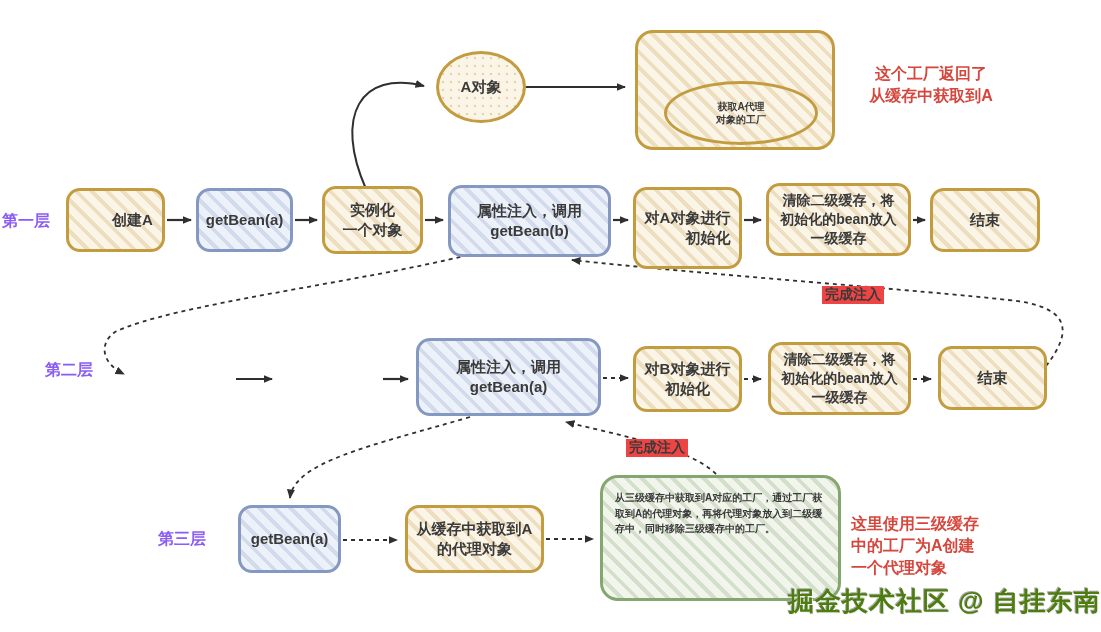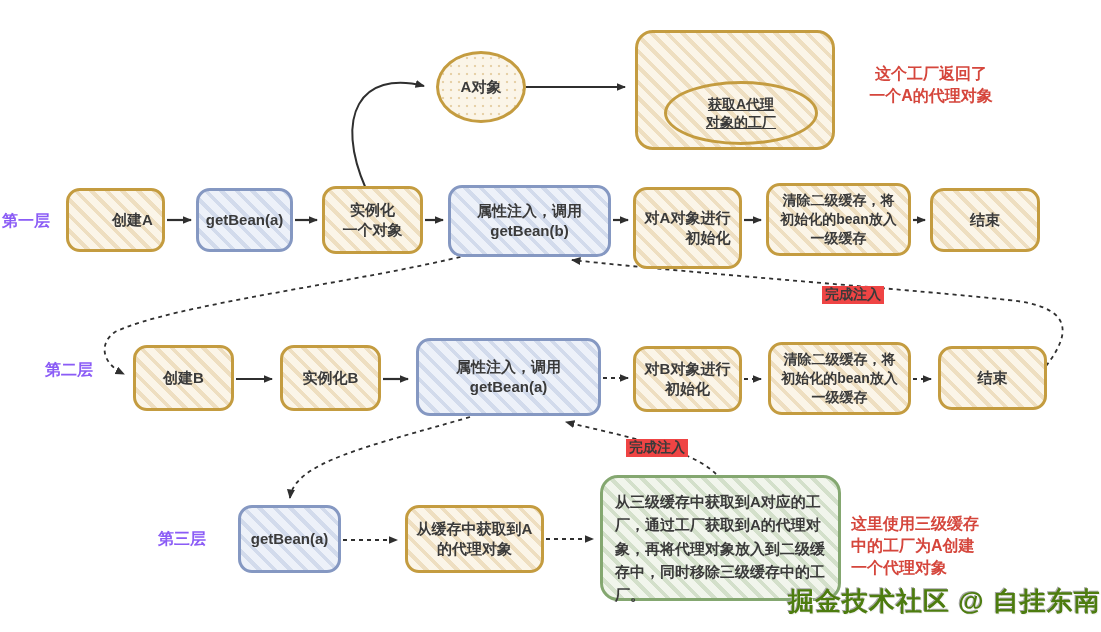--- a/index.html
+++ b/index.html
@@ -50,24 +50,24 @@
     border-radius:18px;box-sizing:border-box;
   }
   .cache-title{
     position:absolute;left:0;top:10px;width:100%;text-align:center;
     font-size:15px;font-weight:600;color:#3a3a3a;
   }
   .cache-ellipse{
     position:absolute;left:26px;top:48px;width:148px;height:58px;
     border:3px solid #C49C40;border-radius:50%;
     display:flex;align-items:center;justify-content:center;text-align:center;
-    font-size:14px;font-weight:600;color:#3a3a3a;line-height:1.3;white-space:pre-line;text-decoration:underline;
+    font-size:10px;font-weight:600;color:#3a3a3a;line-height:1.3;white-space:pre-line;
   }
   .green-text{
-    font-size:15px;line-height:1.55;text-align:left;padding:12px 12px;
+    font-size:10px;line-height:1.55;text-align:left;padding:12px 12px;
     align-items:flex-start;border-radius:18px;
   }
   #watermark{
     position:absolute;left:788px;top:584px;font-size:26px;font-weight:bold;
     color:#4d7c0f;letter-spacing:1px;white-space:nowrap;
     text-shadow:1px 1px 0 #f2f2f2,-1px -1px 0 #a8a8a8;
   }
 </style>
 </head>
 <body>
@@ -110,37 +110,35 @@
   <div class="layer-label" style="left:2px;top:211px;">第一层</div>
   <div class="layer-label" style="left:45px;top:360px;">第二层</div>
   <div class="layer-label" style="left:158px;top:529px;">第三层</div>
 
   <div class="node yellow circle" style="left:436px;top:51px;width:90px;height:72px;">A对象</div>
   <div class="cache-box yellow">
     <div class="cache-ellipse">获取A代理
 对象的工厂</div>
   </div>
   <div class="red-note" style="left:843px;top:63px;width:176px;text-align:center;">这个工厂返回了
-一个A的代理对象</div>
+从缓存中获取到A</div>
 
   <div class="node yellow" style="left:66px;top:188px;width:99px;height:64px;padding-left:40px;">创建A</div>
   <div class="node blue" style="left:196px;top:188px;width:97px;height:64px;">getBean(a)</div>
   <div class="node yellow" style="left:322px;top:186px;width:101px;height:68px;text-align:center;">实例化
 一个对象</div>
   <div class="node blue" style="left:448px;top:185px;width:163px;height:72px;">属性注入，调用
 getBean(b)</div>
   <div class="node yellow" style="left:633px;top:187px;width:109px;height:82px;text-align:right;">对A对象进行
 初始化</div>
   <div class="node yellow" style="left:766px;top:183px;width:145px;height:73px;font-size:14px;">清除二级缓存，将
 初始化的bean放入
 一级缓存</div>
   <div class="node yellow" style="left:930px;top:188px;width:110px;height:64px;">结束</div>
 
-  <div class="node yellow" style="left:133px;top:345px;width:101px;height:66px;">创建B</div>
-  <div class="node yellow" style="left:280px;top:345px;width:101px;height:66px;">实例化B</div>
   <div class="node blue" style="left:416px;top:338px;width:185px;height:78px;">属性注入，调用
 getBean(a)</div>
   <div class="node yellow" style="left:633px;top:346px;width:109px;height:66px;">对B对象进行
 初始化</div>
   <div class="node yellow" style="left:768px;top:342px;width:143px;height:73px;font-size:14px;">清除二级缓存，将
 初始化的bean放入
 一级缓存</div>
   <div class="node yellow" style="left:938px;top:346px;width:109px;height:64px;">结束</div>
 
   <div class="node blue" style="left:238px;top:505px;width:103px;height:68px;">getBean(a)</div>

